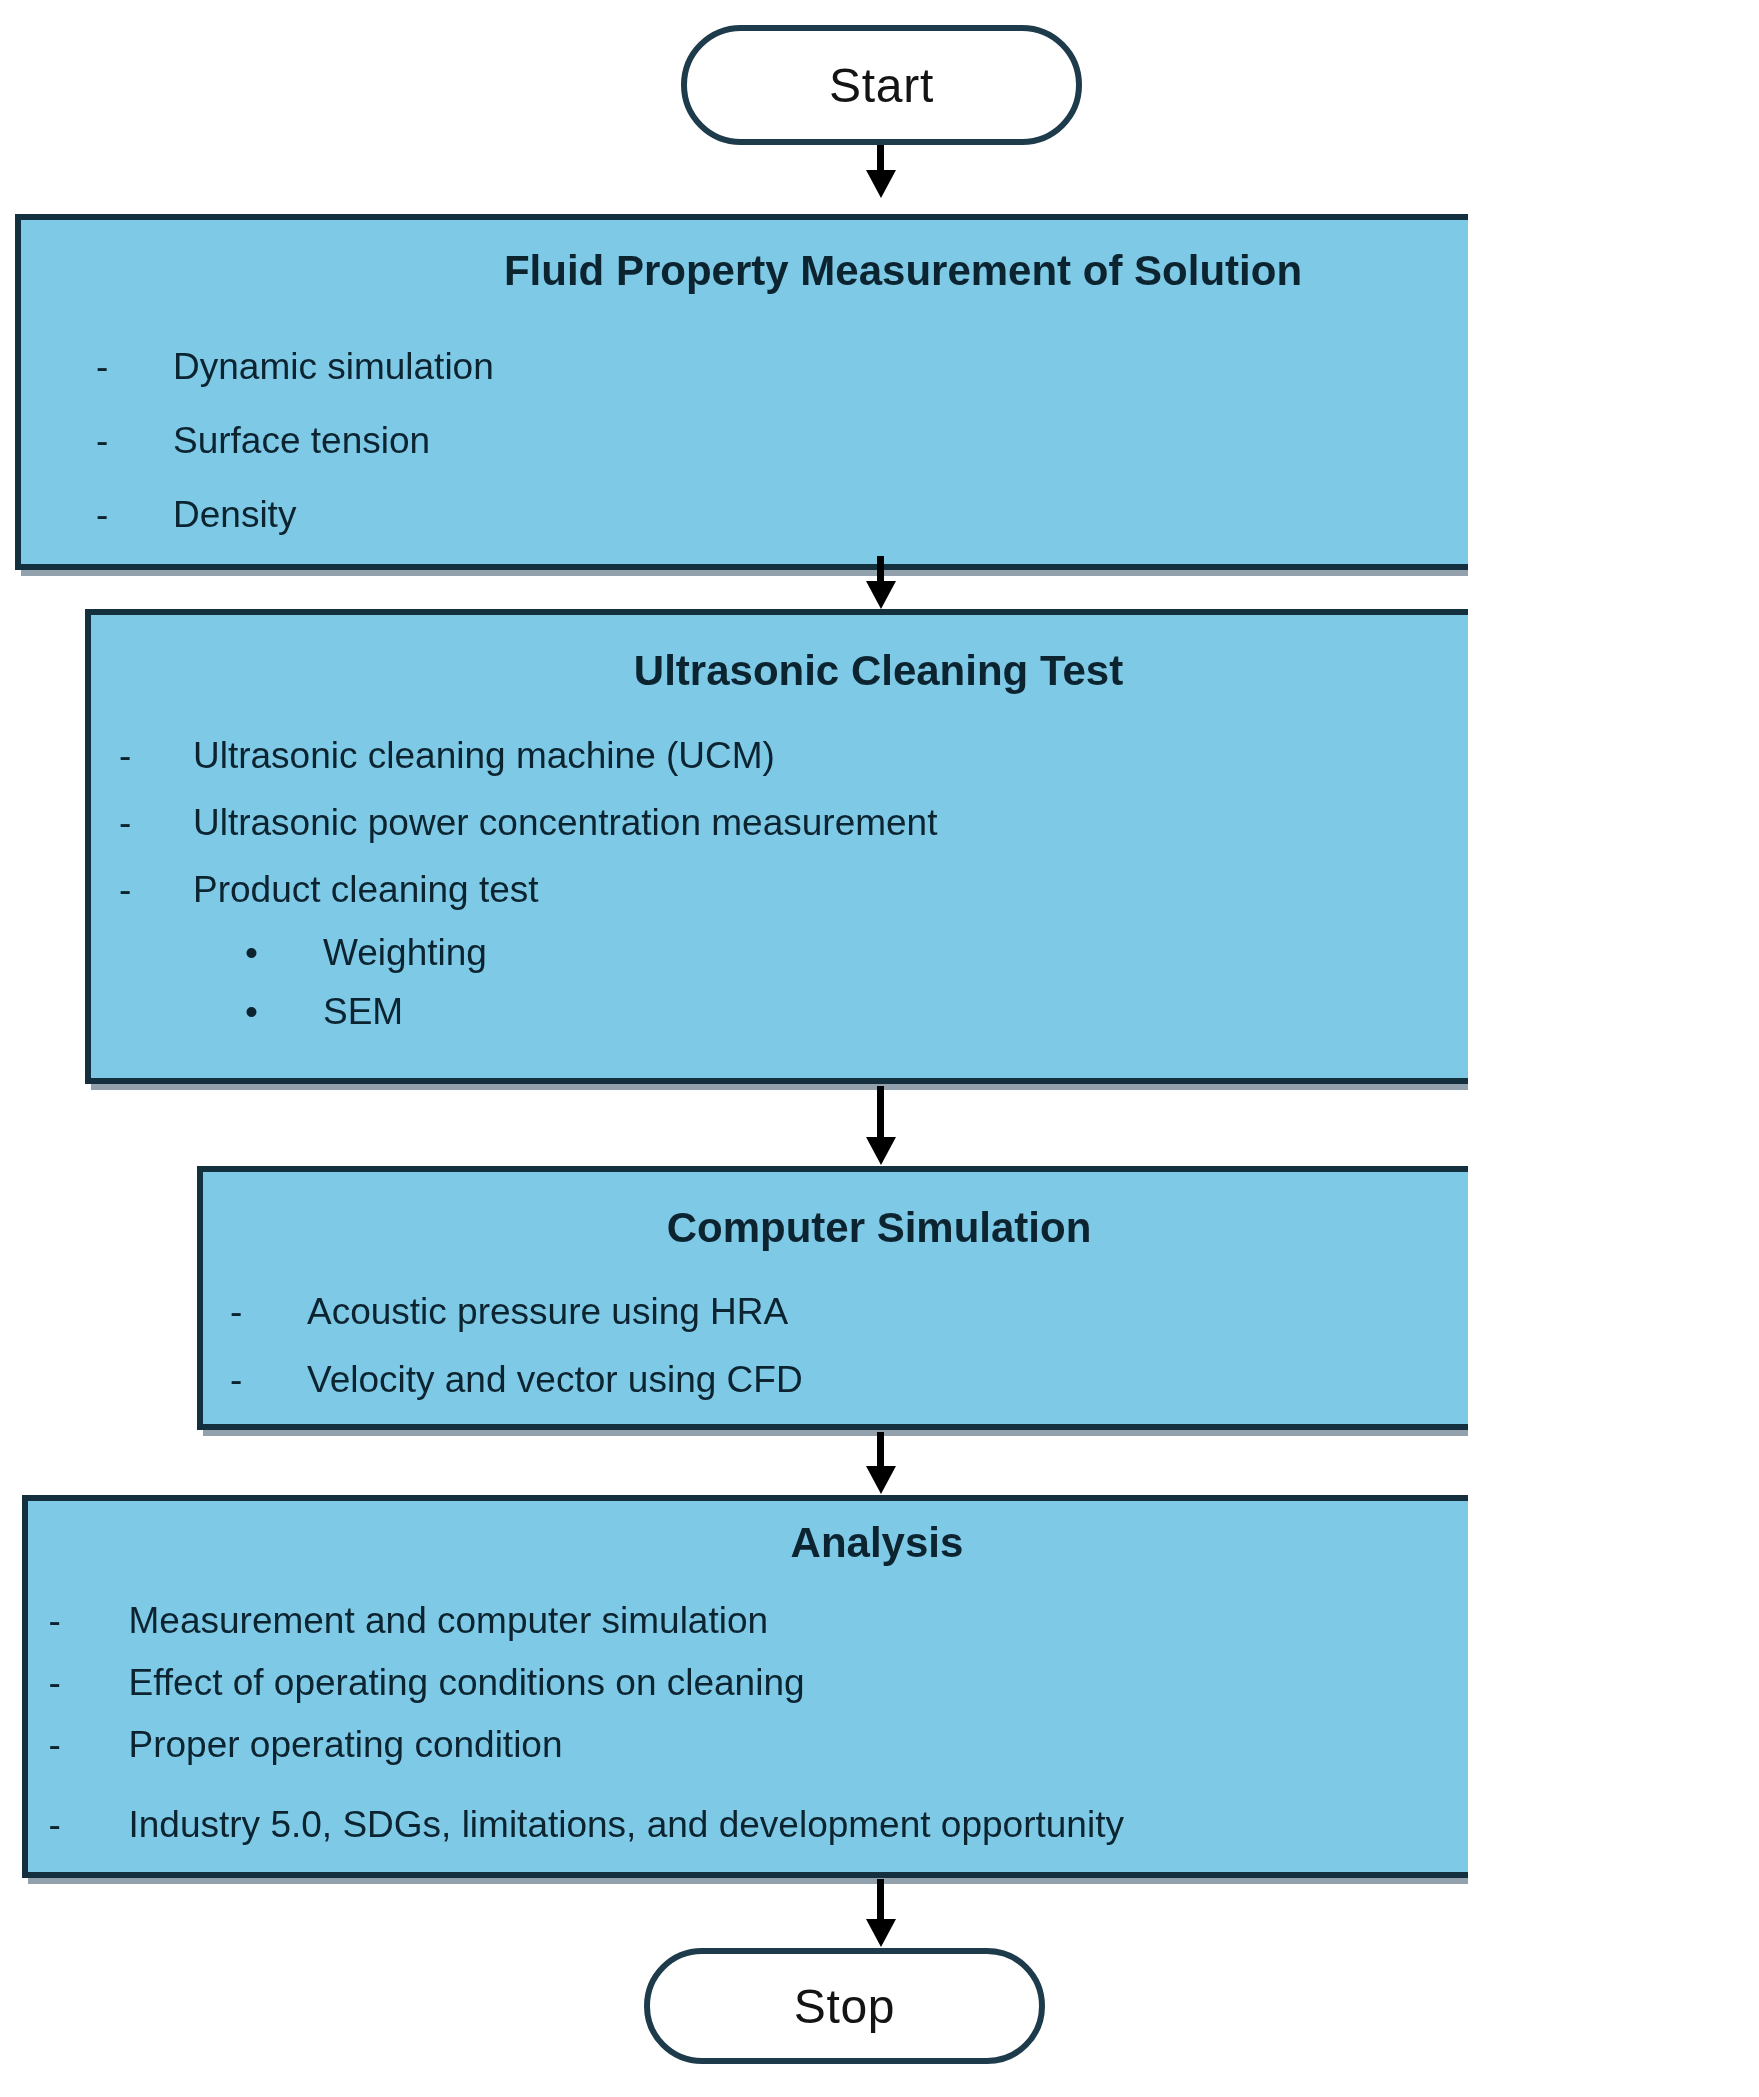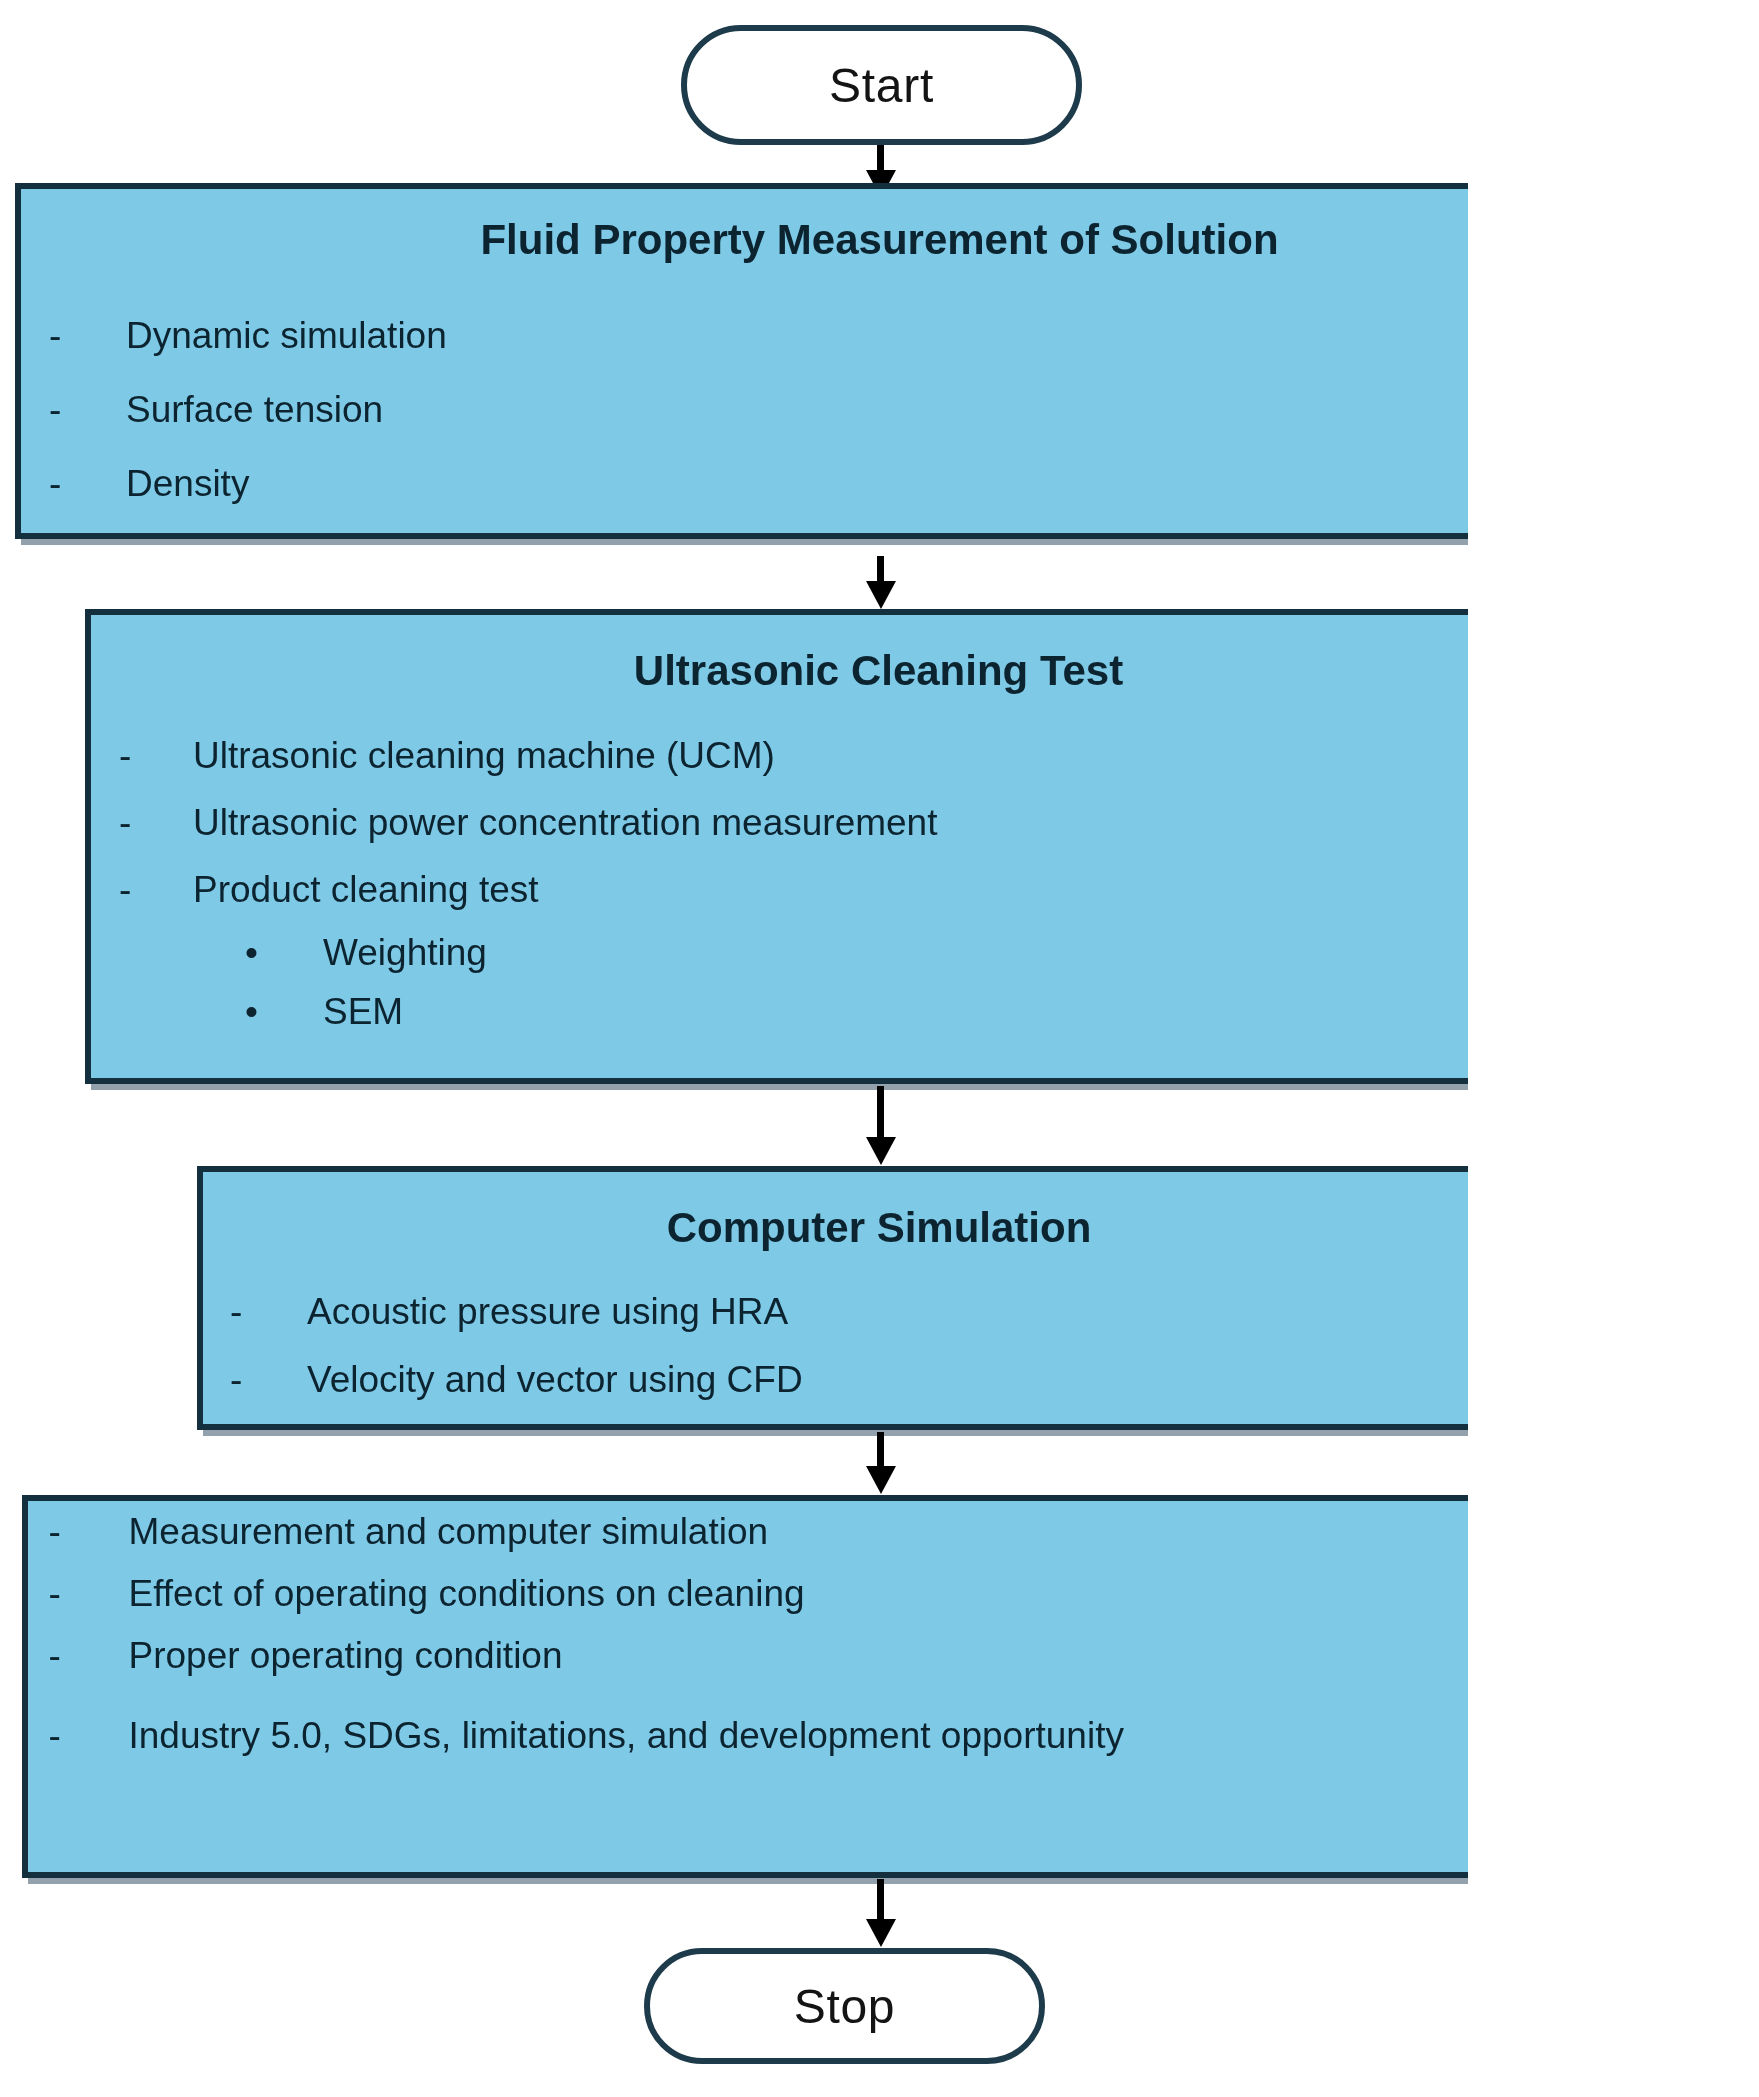--- a/index.html
+++ b/index.html
@@ -106,21 +106,21 @@
 
   <div class="terminal" style="left:681px;top:25px;width:401px;height:120px;">
     <span>Start</span>
   </div>
 
   <div class="flow-arrow" style="left:864px;top:145px;height:53px;">
     <div class="arrow-line"></div>
     <div class="arrow-head"></div>
   </div>
 
-  <div class="flow-box b1" style="left:15px;top:183px;width:1729px;height:356px;">
+  <div class="flow-box b1" style="left:15px;top:214px;width:1729px;height:356px;padding-left:47px;">
     <div class="box-title">Fluid Property Measurement of Solution</div>
     <div class="rows">
       <div class="row">
         <span class="marker">-</span>
         <span class="itext">Dynamic simulation</span>
       </div>
       <div class="row">
         <span class="marker">-</span>
         <span class="itext">Surface tension</span>
       </div>
@@ -180,20 +180,21 @@
       </div>
     </div>
   </div>
 
   <div class="flow-arrow" style="left:864px;top:1432px;height:62px;">
     <div class="arrow-line"></div>
     <div class="arrow-head"></div>
   </div>
 
   <div class="flow-box b4" style="left:21.5px;top:1495px;width:1711px;height:383px;">
+    <div class="box-title">Analysis</div>
     <div class="rows">
       <div class="row">
         <span class="marker">-</span>
         <span class="itext">Measurement and computer simulation</span>
       </div>
       <div class="row">
         <span class="marker">-</span>
         <span class="itext">Effect of operating conditions on cleaning</span>
       </div>
       <div class="row">

